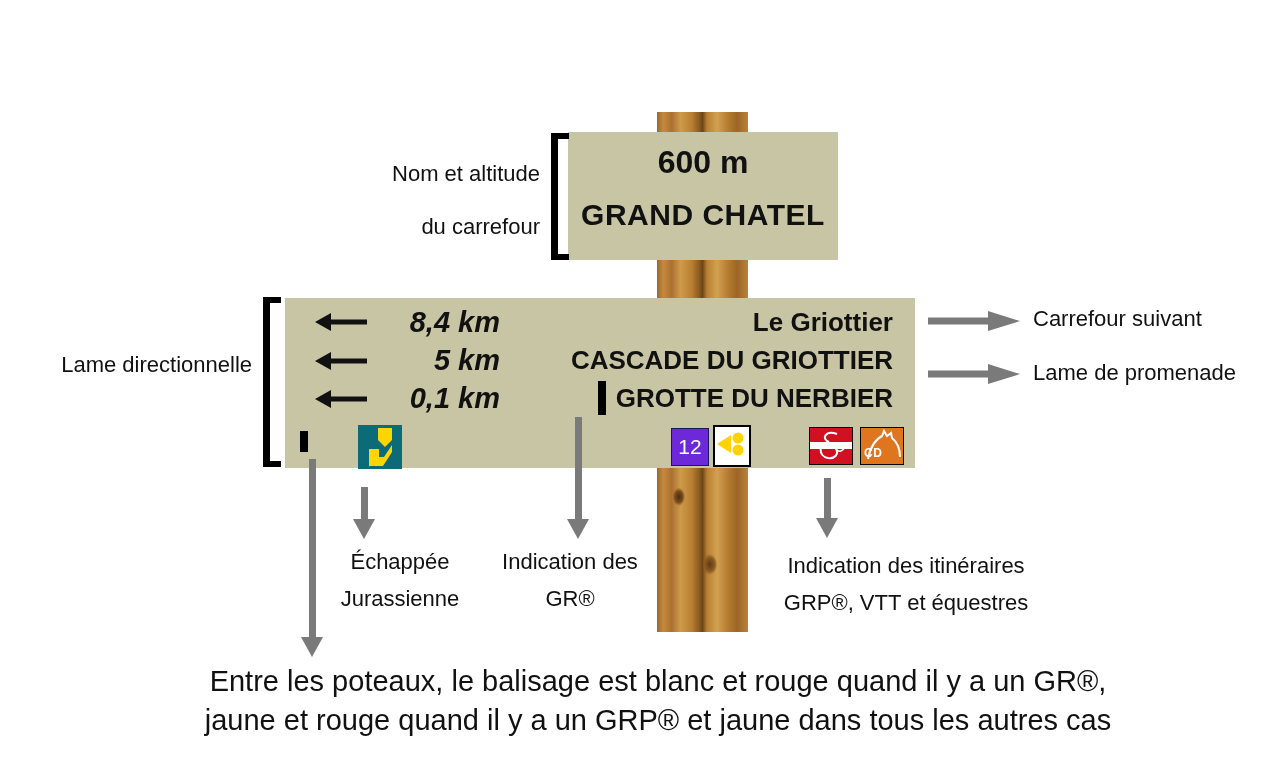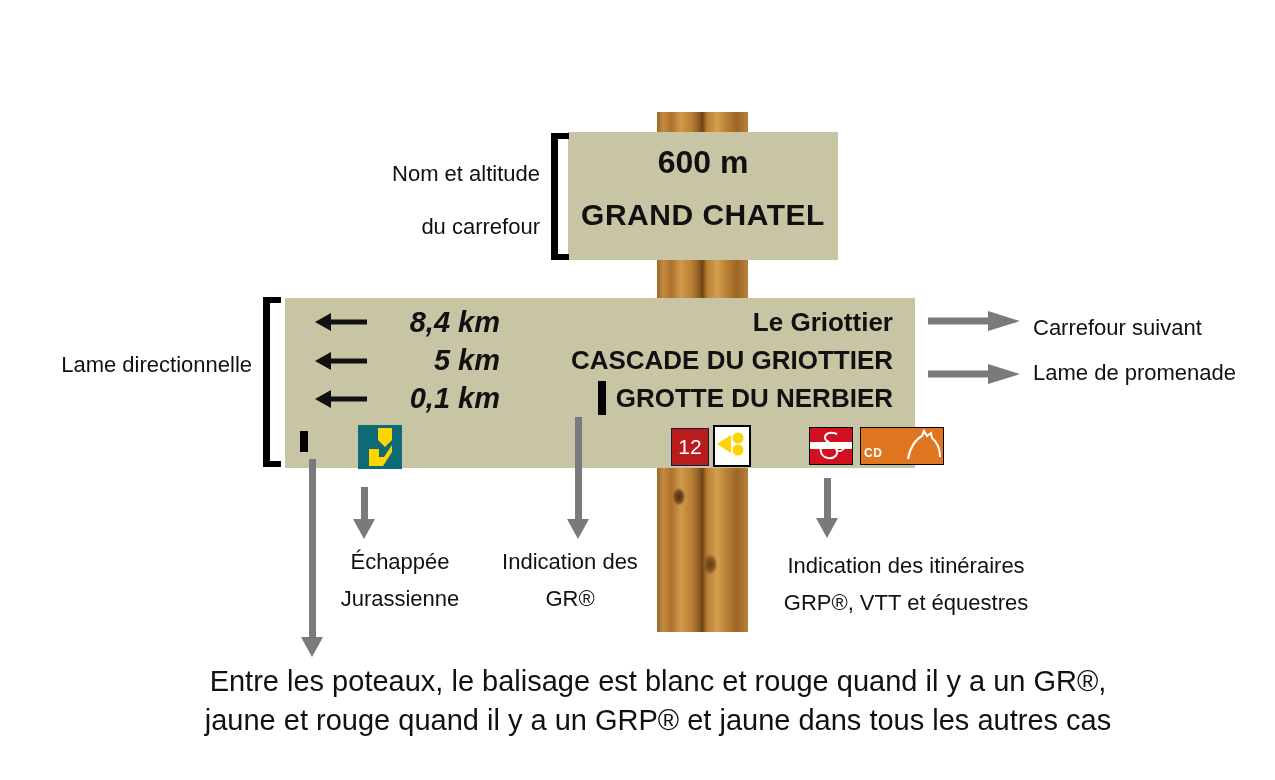--- a/index.html
+++ b/index.html
@@ -20,21 +20,21 @@
   .top-sign .alt{position:absolute;top:12px;left:0;width:100%;text-align:center;font-size:32px;font-weight:bold;}
   .top-sign .name{position:absolute;top:66px;left:0;width:100%;text-align:center;font-size:30px;font-weight:bold;letter-spacing:0.5px;}
 
   .bracket{position:absolute;border-left:7px solid #000;border-top:6px solid #000;border-bottom:6px solid #000;width:11px;}
   .bracket-top{left:551px;top:133px;height:115px;}
   .bracket-left{left:263px;top:297px;height:158px;}
 
   .ann{position:absolute;font-size:22px;color:#111;}
   .ann-topleft{left:280px;top:147px;width:260px;text-align:right;line-height:53px;}
   .ann-left{left:14px;top:352px;width:238px;text-align:right;}
-  .ann-r1{left:1033px;top:306px;margin-top:9px;}
+  .ann-r1{left:1033px;top:306px;}
   .ann-r2{left:1033px;top:360px;}
   .ann-center{text-align:center;line-height:37px;}
   .ann-echappee{left:300px;top:543px;width:200px;}
   .ann-gr{left:470px;top:543px;width:200px;}
   .ann-itin{left:755px;top:547px;width:302px;}
   .footer{position:absolute;left:38px;top:662px;width:1240px;text-align:center;font-size:29px;line-height:39px;color:#111;}
 
   
   .dir-sign{left:285px;top:298px;width:630px;height:170px;}
   .larrow{position:absolute;left:30px;width:52px;height:24px;}
@@ -45,26 +45,26 @@
 
   
   .balise{display:inline-block;}
   .balise .bar{border:2px solid #000;background:#fff;}
   .balise .bar+.bar{margin-top:2px;background:#e2001a;}
   .balise-row .bar{width:36px;height:8px;}
   .balise-bl{position:absolute;left:15px;top:135px;}
   .balise-bl .bar{width:43px;height:8px;}
 
   .icon-echappee{position:absolute;left:73px;top:127px;width:44px;height:44px;background:#0d6b77;}
-  .icon-12{position:absolute;left:386px;top:130px;width:36px;height:36px;background:#b91c1c;border:1px solid #141a52;
+  .icon-12{position:absolute;left:386px;top:130px;width:36px;height:36px;background:#6d28d9;border:1px solid #141a52;
     color:#fff;font-size:21px;text-align:center;line-height:36px;}
   .icon-vtt{position:absolute;left:428px;top:127px;width:34px;height:38px;background:#fff;border:2px solid #000;}
   .icon-grp{position:absolute;left:524px;top:129px;width:42px;height:36px;background:#d11021;border:1px solid #000;overflow:hidden;}
   .icon-grp .stripe{position:absolute;left:0;top:14px;width:100%;height:7px;background:#fff;}
-  .icon-horse{position:absolute;left:575px;top:129px;width:42px;height:36px;background:#e0751f;border:1px solid #000;padding-left:40px;}
+  .icon-horse{position:absolute;left:575px;top:129px;width:42px;height:36px;background:#e0751f;border:1px solid #000;}
   .icon-horse .cd{position:absolute;left:3px;bottom:4px;color:#fff;font-size:12px;font-weight:bold;letter-spacing:0.5px;}
 
   
   .varrow-line{position:absolute;width:7px;background:#7a7a7a;}
   .varrow-head{position:absolute;width:0;height:0;border-left:11px solid transparent;border-right:11px solid transparent;border-top:20px solid #7a7a7a;}
   .harrow{position:absolute;width:92px;height:22px;}
 </style>
 </head>
 <body>
 

